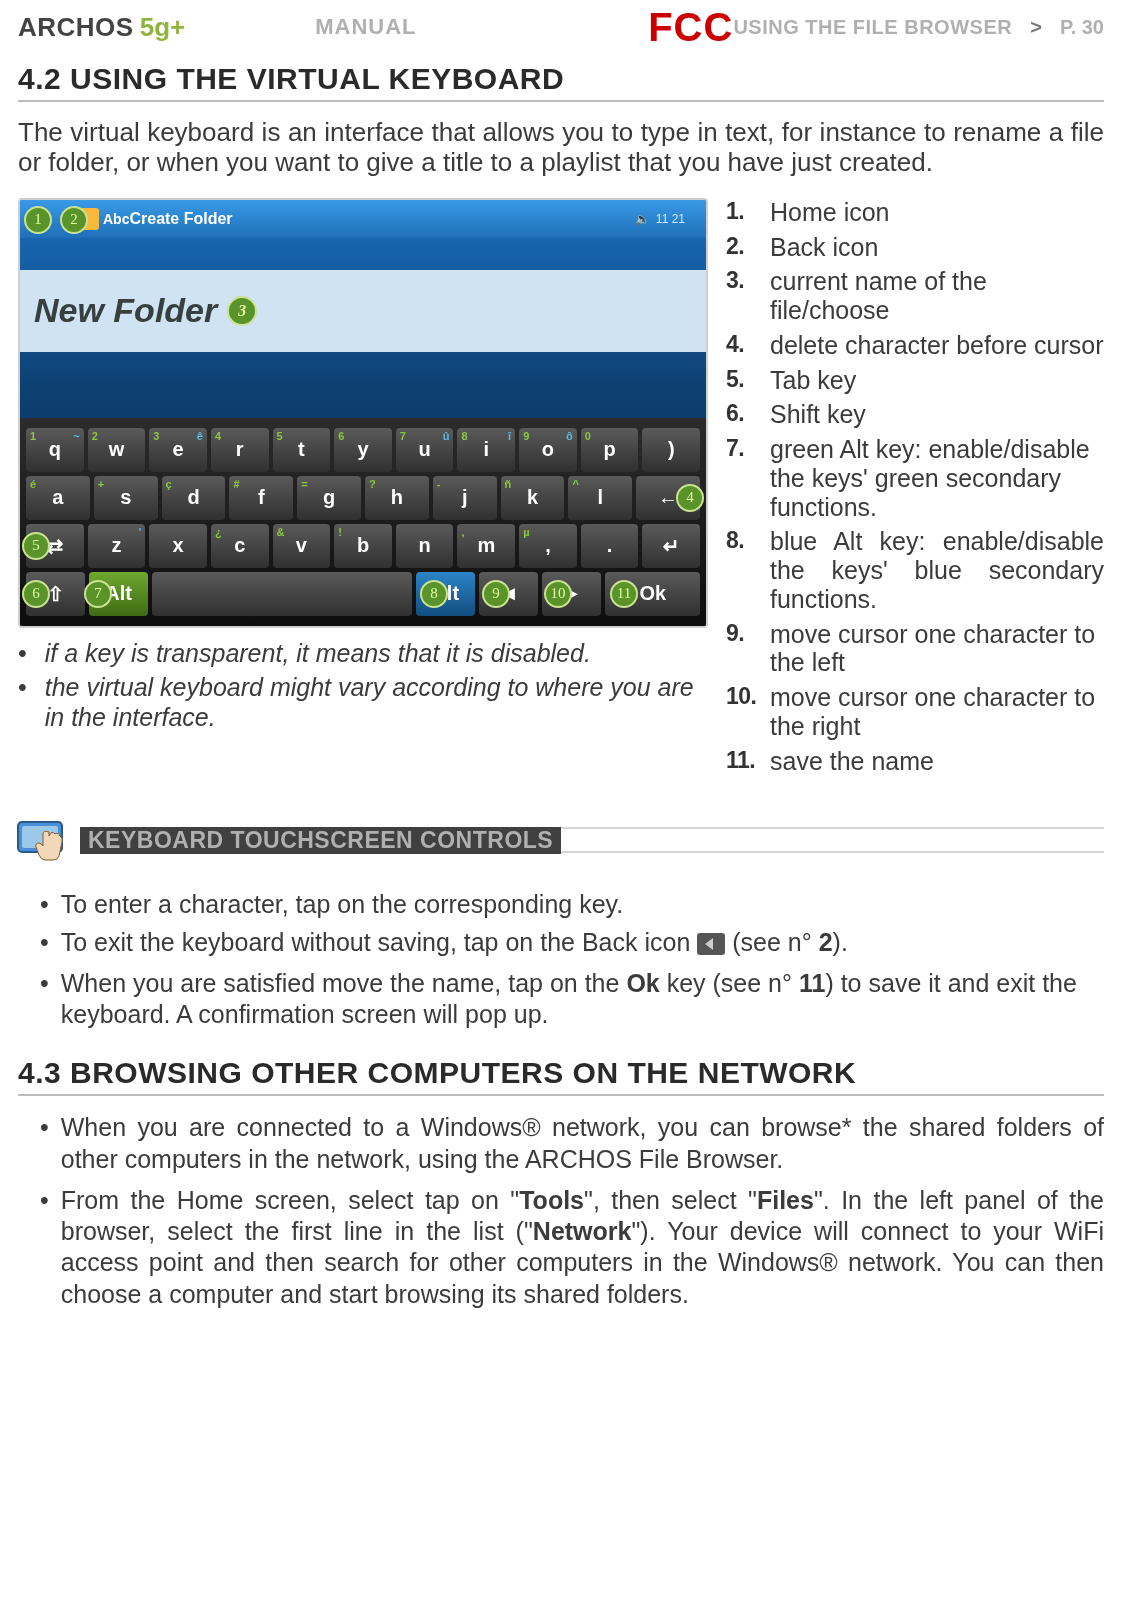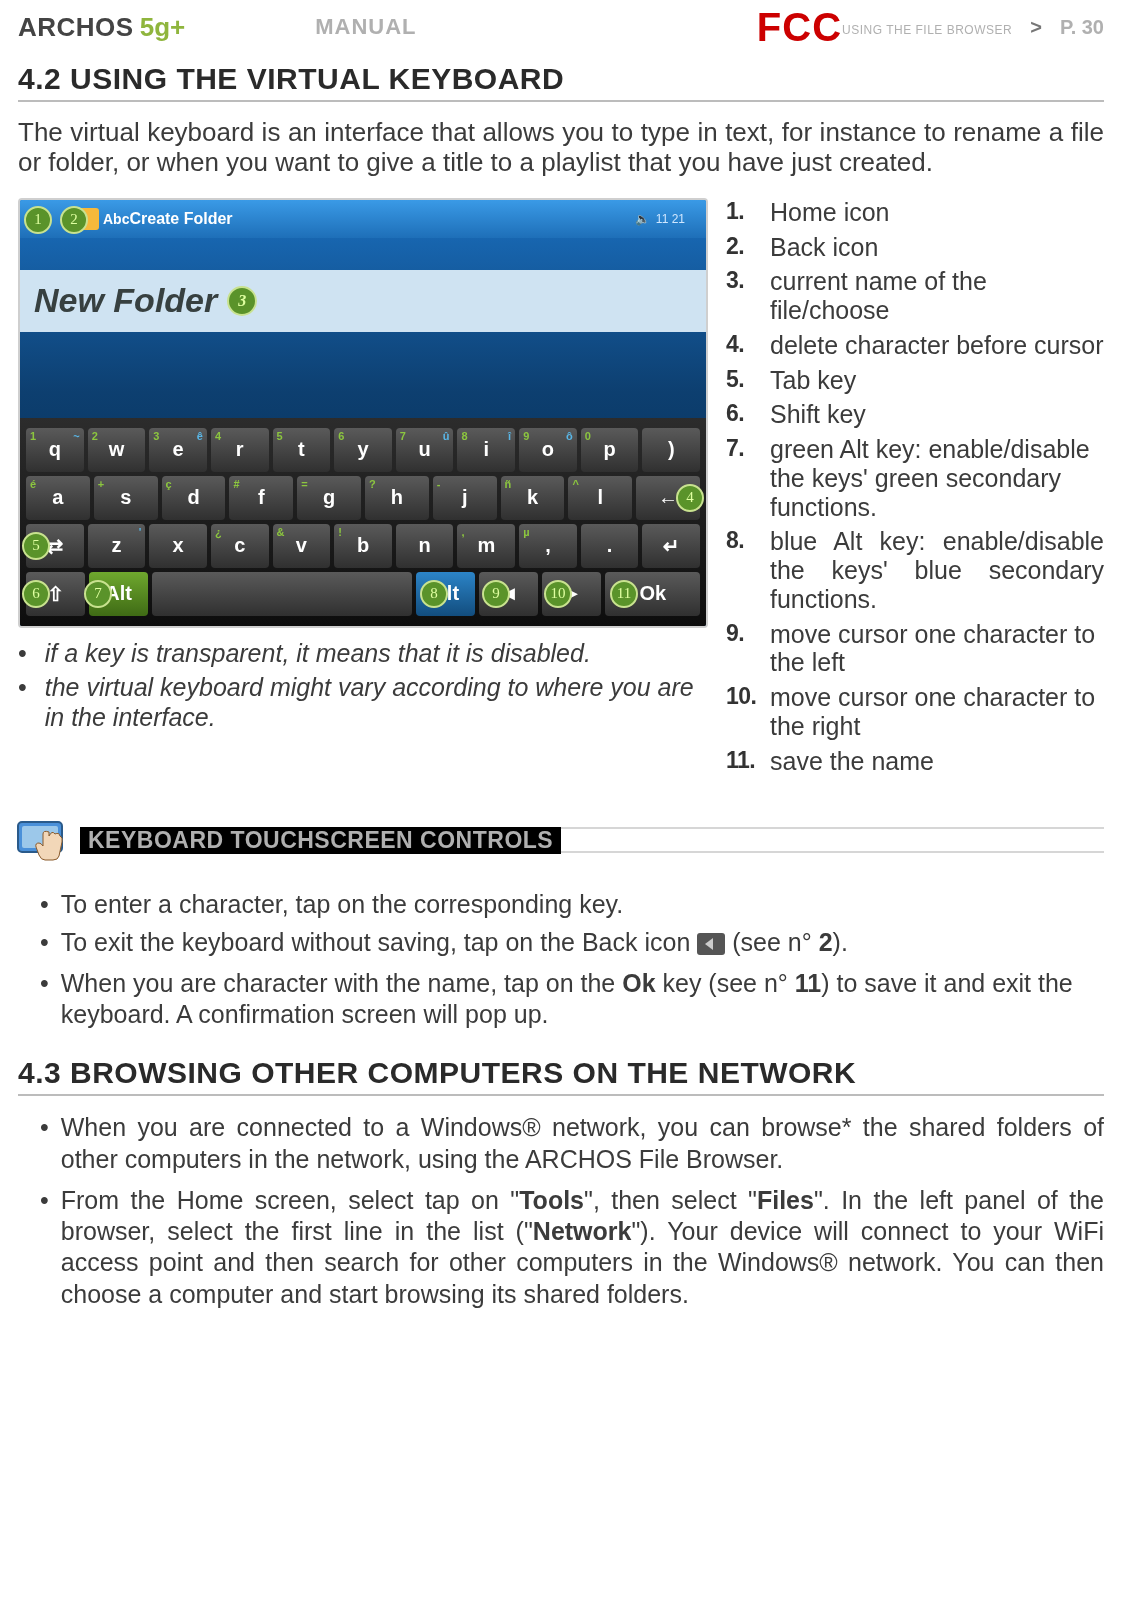--- a/index.html
+++ b/index.html
@@ -6,21 +6,21 @@
   body { font-family: "Myriad Pro", "Segoe UI", sans-serif; width: 1122px; height: 1622px; background: #fff; color: #333; position: relative; overflow: hidden; }
 
   
   .hdr { display: flex; align-items: center; height: 54px; padding: 0 18px; }
   .hdr-left { display: flex; align-items: flex-end; gap: 6px; }
   .logo { font-family: "Arial Black", Arial, sans-serif; font-weight: 900; font-size: 26px; letter-spacing: 0.5px; color: #444; }
   .model { font-size: 26px; font-weight: 700; color: #8fb53d; }
   .manual { flex: 1; text-align: left; font-size: 22px; font-weight: 700; color: #b0b0b0; letter-spacing: 1px; padding-left: 130px; }
   .fcc { font-size: 40px; font-weight: 900; color: #cc0000; letter-spacing: 1px; padding-left: 30px; }
   .hdr-right { display: flex; align-items: baseline; gap: 18px; margin-left: auto; }
-  .breadcrumb { font-size: 12px; font-weight: 400; color: #b0b0b0; letter-spacing: 0.5px; }
+  .breadcrumb { font-size: 20px; font-weight: 700; color: #b0b0b0; letter-spacing: 0.5px; }
   .gt { color: #777; font-size: 20px; font-weight: 700; }
   .pnum { font-size: 20px; font-weight: 700; color: #b0b0b0; }
 
   
   .sect { margin: 8px 18px 0 18px; }
   .sect-title { font-family: "Arial Black", Arial, sans-serif; font-size: 30px; font-weight: 800; color: #2a2a2a; letter-spacing: 0.5px; text-transform: uppercase; padding-bottom: 4px; }
   .sect-rule { border-bottom: 2px solid #bcbcbc; margin-bottom: 16px; }
 
   
   .para { margin: 0 18px; font-size: 26px; line-height: 1.15; color: #3b3b3b; }
@@ -37,21 +37,21 @@
 
   
   ul.notes { list-style: none; margin-top: 10px; }
   ul.notes li { display: flex; gap: 18px; font-style: italic; font-size: 25px; line-height: 1.2; margin-bottom: 4px; color: #3b3b3b; }
   ul.notes li::before { content: "•"; font-style: normal; }
 
   
   .touch-hdr { display: flex; align-items: center; margin: 36px 18px 8px 18px; gap: 6px; }
   .touch-icon-wrap { width: 56px; height: 46px; position: relative; }
   .touch-icon-lines { flex: 1; height: 26px; border-top: 2px solid #d6d6d6; border-bottom: 2px solid #d6d6d6; position: relative; display:flex; align-items:center; }
-  .touch-title { font-size: 23px; font-weight: 700; color: #b0b0b0; letter-spacing: 0.5px; padding: 0 8px; background: #000000; text-transform: uppercase; }
+  .touch-title { font-size: 23px; font-weight: 700; color: #b0b0b0; letter-spacing: 0.5px; padding: 0 8px; background: #404040; text-transform: uppercase; }
 
   
   ul.touch { list-style: none; margin: 26px 18px 0 40px; }
   ul.touch li { display: flex; gap: 12px; font-size: 25px; line-height: 1.25; color: #3b3b3b; margin-bottom: 6px; }
   ul.touch li::before { content: "•"; }
   .inline-icon { display: inline-block; vertical-align: -4px; }
   .bold { font-weight: 700; }
   .seq { font-family: "Arial Black", Arial, sans-serif; font-weight: 900; }
 
   
@@ -59,21 +59,21 @@
   ul.net li { display: flex; gap: 12px; font-size: 25px; line-height: 1.25; color: #3b3b3b; margin-bottom: 10px; text-align: justify; }
   ul.net li::before { content: "•"; }
 
   
   .kb-shot { width: 690px; height: 430px; border: 2px solid #cfcfcf; border-radius: 4px; overflow: hidden; position: relative; background: linear-gradient(#1a6fbf 0%, #0d3f70 45%, #032746 100%); }
   .kb-top { height: 38px; background: linear-gradient(#3a9ae6, #1e6fb8); display: flex; align-items: center; padding: 0 21px; }
   .kb-top .home { width:22px;height:22px;background:#f6b93b;border-radius:3px;position:relative; }
   .kb-top .abc { font-size: 14px; color:#fff; font-weight:700; }
   .kb-top .title { font-size: 16px; color:#fff; font-weight:700; }
   .kb-top .right { margin-left:auto; display:flex; gap:6px; align-items:center; color:#cfe7ff; font-size:12px; }
-  .kb-field { margin: 32px 0 0 0; height: 62px; background:#cfe3f2; display:flex;align-items:center; padding: 0 14px; gap:10px; font-family: Arial; font-size:34px; font-weight:800; color:#374040; font-style: italic; }
+  .kb-field { margin: 32px 0 0 0; height: 82px; background:#cfe3f2; display:flex;align-items:center; padding: 0 14px; gap:10px; font-family: Arial; font-size:34px; font-weight:800; color:#374040; font-style: italic; }
   .kb-field .badge { width:30px;height:30px;border-radius:50%;border:2px solid #c8e28f;color:#dfffa0;font-family:"Arial Black";font-size:16px;display:flex;align-items:center;justify-content:center;background:#5a932a; }
   .kb-rows { position:absolute; bottom:0; left:0; right:0; background: linear-gradient(#2c2c2c, #0d0d0d); padding: 10px 6px 6px 6px; }
   .krow { display:flex; gap:4px; margin-bottom:4px; }
   .key { flex:1; height:44px; border-radius:4px; background: linear-gradient(#5a5a5a, #303030); color:#fff; display:flex; align-items:center; justify-content:center; font-size:20px; font-family:Arial; font-weight:700; position:relative; }
   .key .sup { position:absolute; top:2px; left:4px; font-size:11px; color:#8cc63f; font-weight:700; }
   .key .supb { position:absolute; top:2px; right:4px; font-size:11px; color:#59b6e6; font-weight:700; }
   .key.wide { flex: 1.6; }
   .key.green { background: linear-gradient(#6fa82e, #3f6b15); }
   .key.blue  { background: linear-gradient(#2c84c7, #124d7e); }
   .badge-abs { position:absolute; width:28px; height:28px; border-radius:50%; border:2px solid #c8e28f; color:#dfffa0; font-family:"Arial Black"; font-size:15px; display:flex; align-items:center; justify-content:center; background:#5a932a; z-index:5; }
@@ -366,21 +366,21 @@
         <svg width="28" height="22">
             <rect x="0" y="0" width="28" height="22" rx="3" fill="#555"></rect>
             <path d="M16 5 L8 11 L16 17 Z" fill="#ccc"></path>
           </svg>
       </span>
       <span> (see n° </span><span class="seq">2</span><span>).</span>
     </span>
   </li>
   <li>
     <span>
-      <span>When you are character with the name, tap on the </span><span class="bold">Ok</span><span> key (see n° </span><span class="seq">11</span><span>) to save it and exit the keyboard. A confirmation screen will pop up.</span>
+      <span>When you are satisfied move the name, tap on the </span><span class="bold">Ok</span><span> key (see n° </span><span class="seq">11</span><span>) to save it and exit the keyboard. A confirmation screen will pop up.</span>
     </span>
   </li>
 </ul>
 
 <div class="sect" style="margin-top:26px">
   <div class="sect-title">4.3 BROWSING OTHER COMPUTERS ON THE NETWORK</div>
   <div class="sect-rule"></div>
 </div>
 
 <ul class="net">

